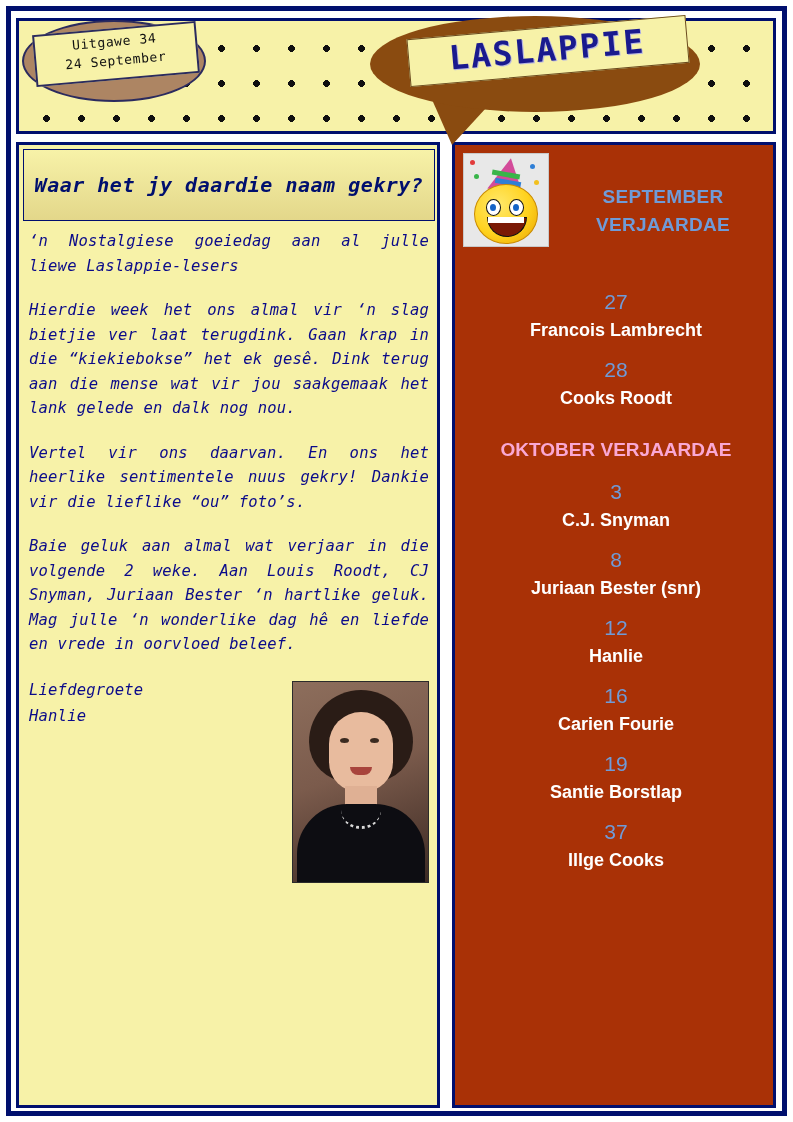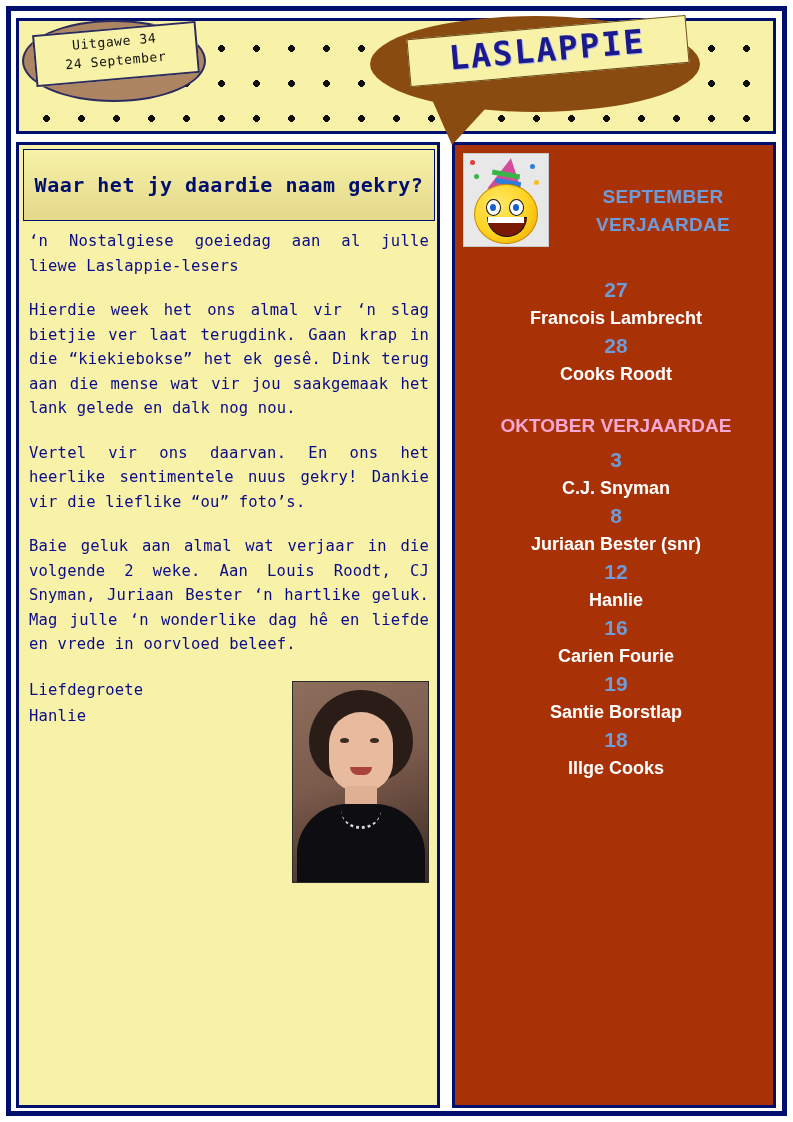--- a/index.html
+++ b/index.html
@@ -149,20 +149,21 @@
   .left-col {
     position: absolute;
     left: 16px;
     top: 142px;
     width: 424px;
     height: 966px;
     border: 3px solid #000f6e;
     box-sizing: border-box;
     background: #f7f2a8;
     overflow: hidden;
+    font-style: italic;
   }
   .headline-box {
     position: absolute;
     left: 4px;
     top: 4px;
     width: 412px;
     height: 72px;
     background: linear-gradient(#f7f2a8, #e3d78a);
     border: 1px solid #000f6e;
     box-sizing: border-box;
@@ -379,23 +380,24 @@
   }
   .list {
     position: absolute;
     left: 8px;
     top: 130px;
     width: 306px;
     text-align: center;
   }
   .day {
     color: #6f9bd8;
-    font-weight: bold;
+    font-weight: normal;
     font-size: 21px;
     line-height: 30px;
+    margin-top: 12px;
   }
   .name {
     color: #ffffff;
     font-weight: bold;
     font-size: 18px;
     line-height: 26px;
   }
   .month-head {
     color: #f9a8d4;
     font-weight: bold;
@@ -505,18 +507,18 @@
       </div>
       <div>
         <div class="day">16</div>
         <div class="name">Carien Fourie</div>
       </div>
       <div>
         <div class="day">19</div>
         <div class="name">Santie Borstlap</div>
       </div>
       <div>
-        <div class="day">18</div>
+        <div class="day">37</div>
         <div class="name">Illge Cooks</div>
       </div>
     </div>
   </div>
 </div>
 
 </body></html>

